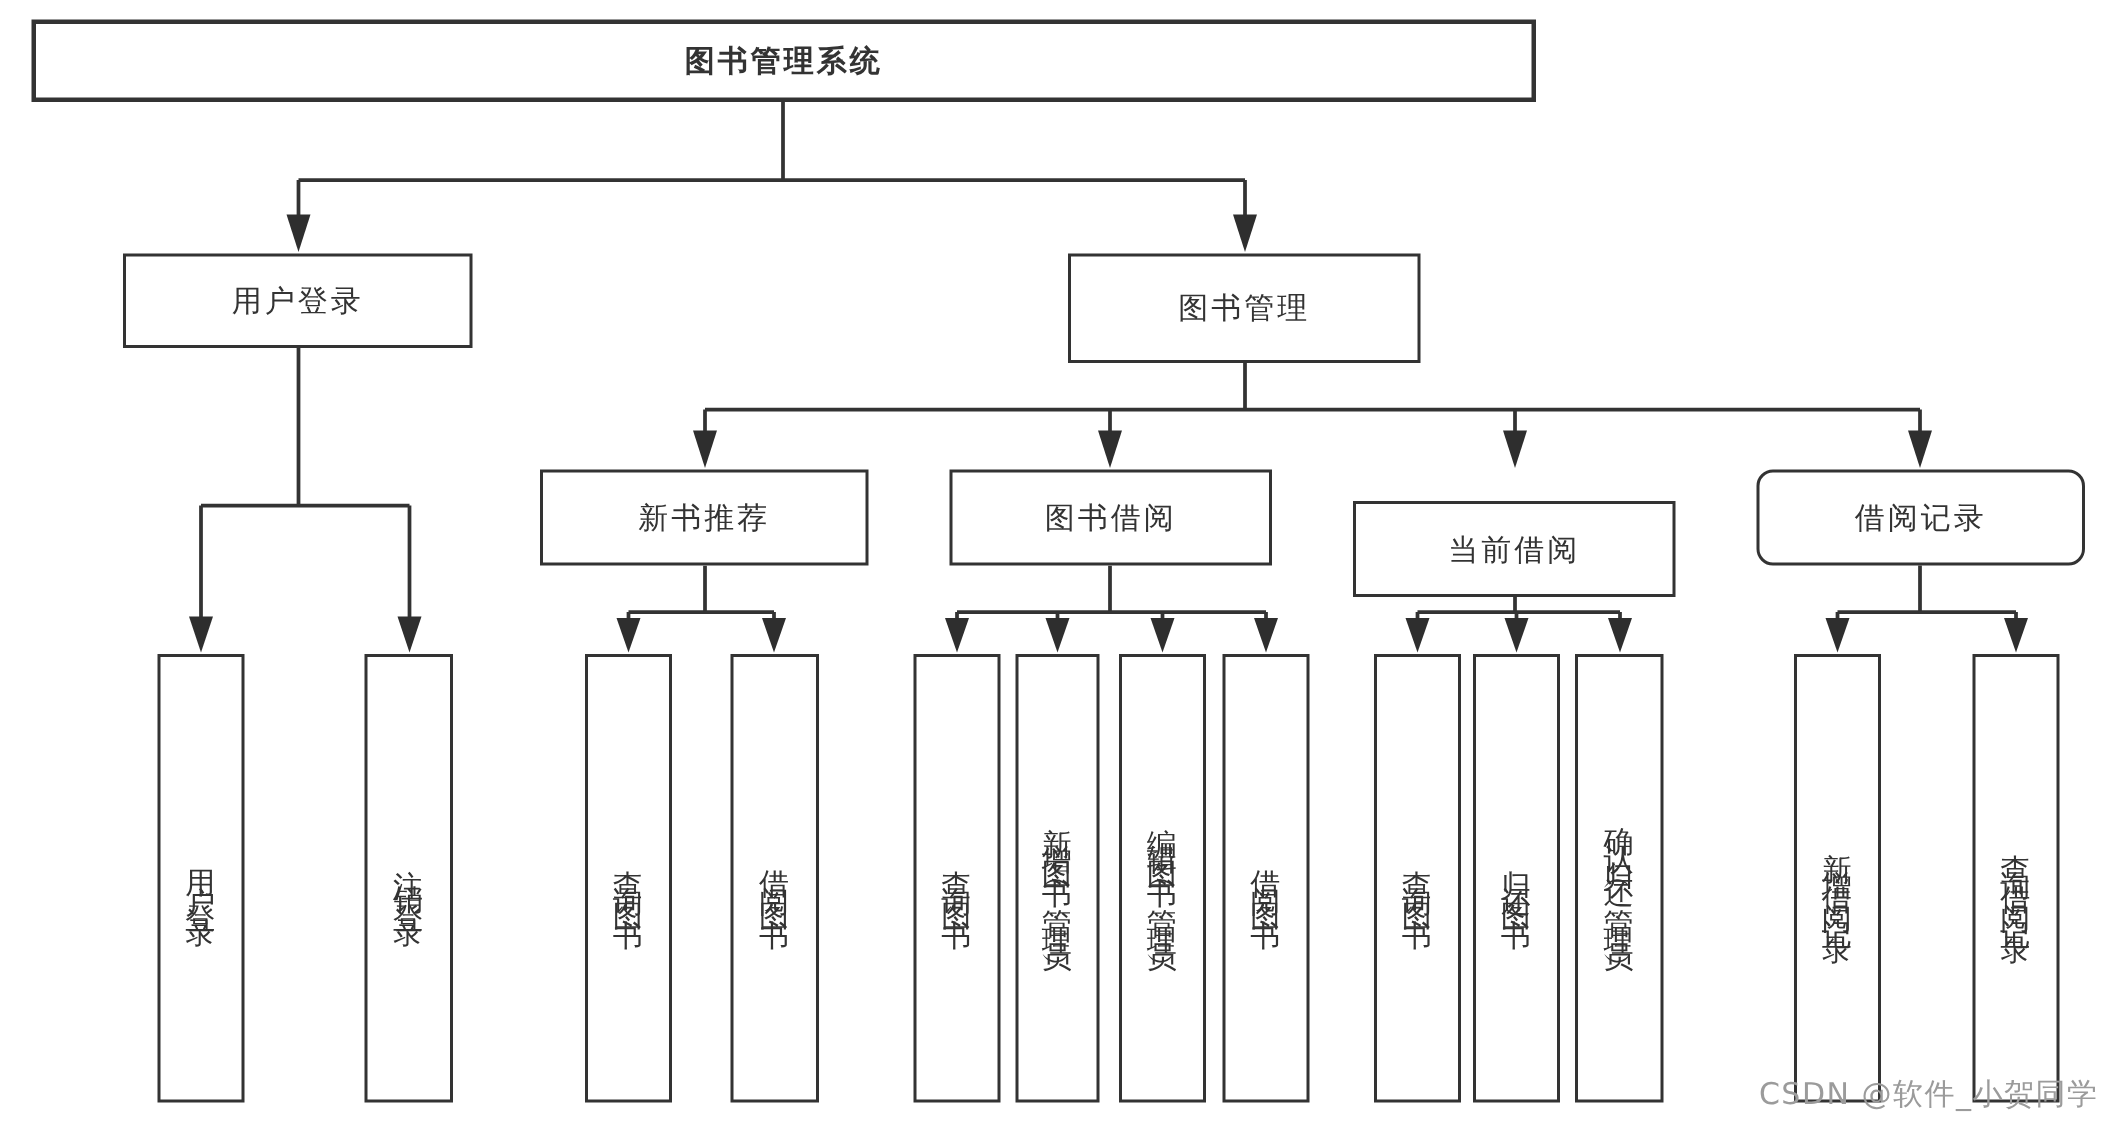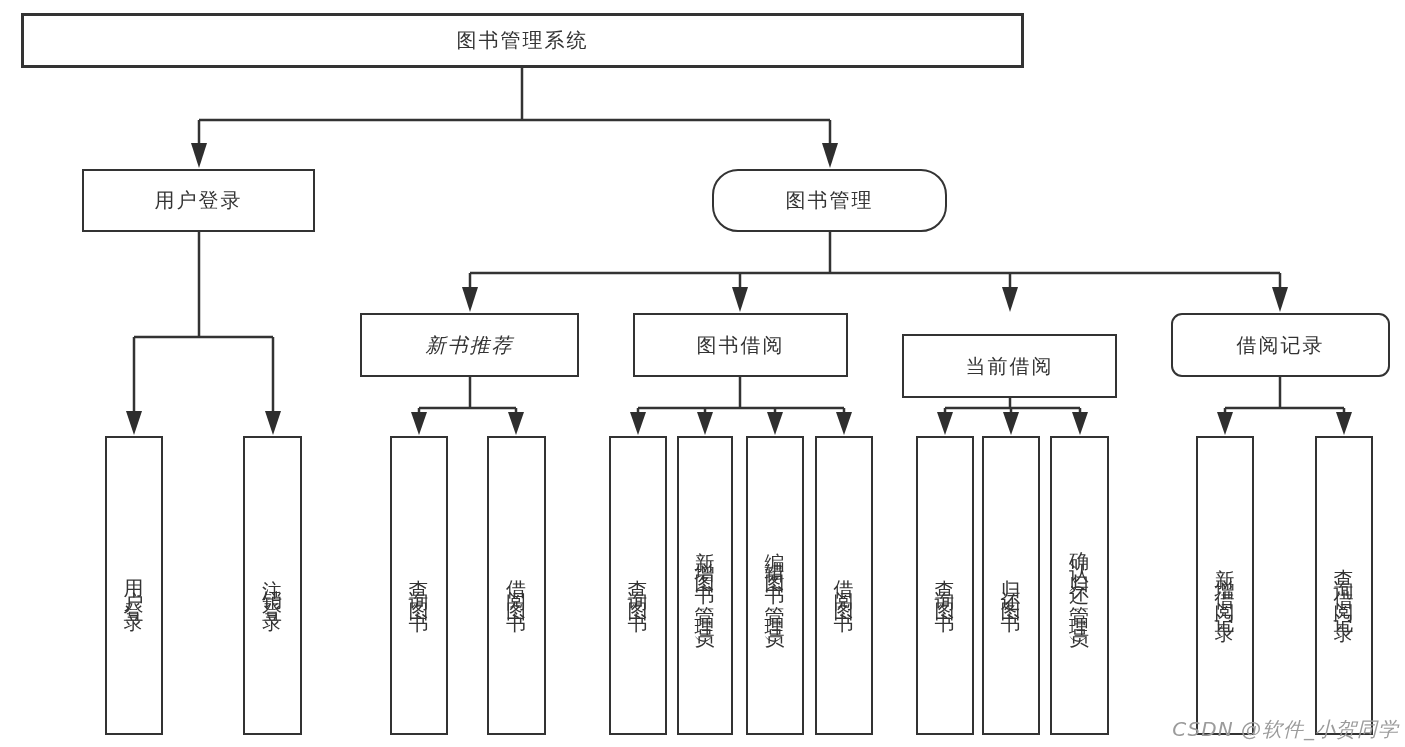--- a/index.html
+++ b/index.html
@@ -42,21 +42,20 @@
     font-size: 20px;
     line-height: 1;
   }
   #watermark {
     position: absolute;
     right: 6px;
     bottom: 4px;
     font-size: 20px;
     color: #9b9b9b;
     letter-spacing: 1px;
-    font-style: italic;
   }
 </style>
 </head>
 <body>
 
 <div id="stage">
 
   <svg id="wires" viewBox="0 0 1405 747">
     <g stroke="#333333" stroke-width="2.5" fill="none">
 
@@ -123,26 +122,26 @@
 
       <polygon points="937,412 953,412 945,435"></polygon>
       <polygon points="1003,412 1019,412 1011,435"></polygon>
       <polygon points="1072,412 1088,412 1080,435"></polygon>
 
       <polygon points="1217,412 1233,412 1225,435"></polygon>
       <polygon points="1336,412 1352,412 1344,435"></polygon>
     </g>
   </svg>
 
-  <div class="node root" style="left:21px; top:13px; width:1003px; height:55px;">图书管理系统</div>
+  <div class="node root" style="left:21px; top:13px; width:1003px; height:55px;font-weight:bold;">图书管理系统</div>
 
   <div class="node" style="left:82px; top:169px; width:233px; height:63px;">用户登录</div>
-  <div class="node" style="left:712px; top:169px; width:235px; height:63px;border-radius:26px;">图书管理</div>
+  <div class="node" style="left:712px; top:169px; width:235px; height:73px;">图书管理</div>
 
-  <div class="node" style="left:360px; top:313px; width:219px; height:64px;font-style:italic;">新书推荐</div>
+  <div class="node" style="left:360px; top:313px; width:219px; height:64px;">新书推荐</div>
   <div class="node" style="left:633px; top:313px; width:215px; height:64px;">图书借阅</div>
   <div class="node" style="left:902px; top:313px; width:215px; height:64px;margin-top:21px;">当前借阅</div>
   <div class="node" style="left:1171px; top:313px; width:219px; height:64px;border-radius:11px;">借阅记录</div>
 
   <div class="node vnode" style="left:105px; top:436px; width:58px; height:299px;">
     <span>用户登录</span>
   </div>
   <div class="node vnode" style="left:243px; top:436px; width:59px; height:299px;">
     <span>注销登录</span>
   </div>

